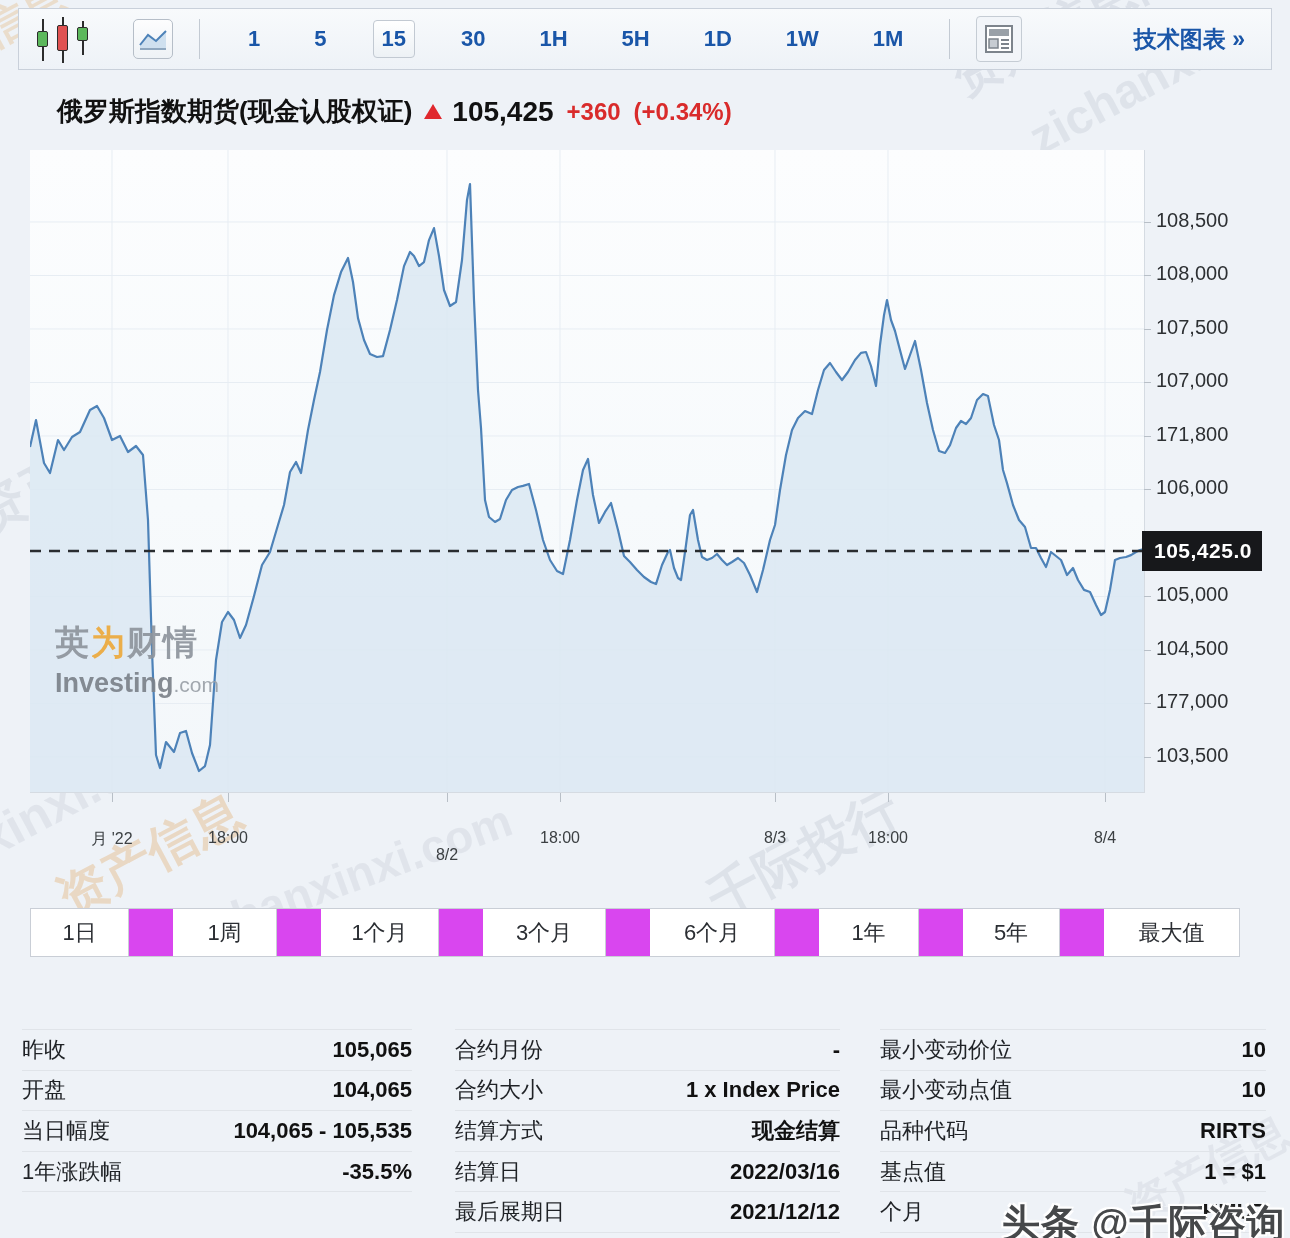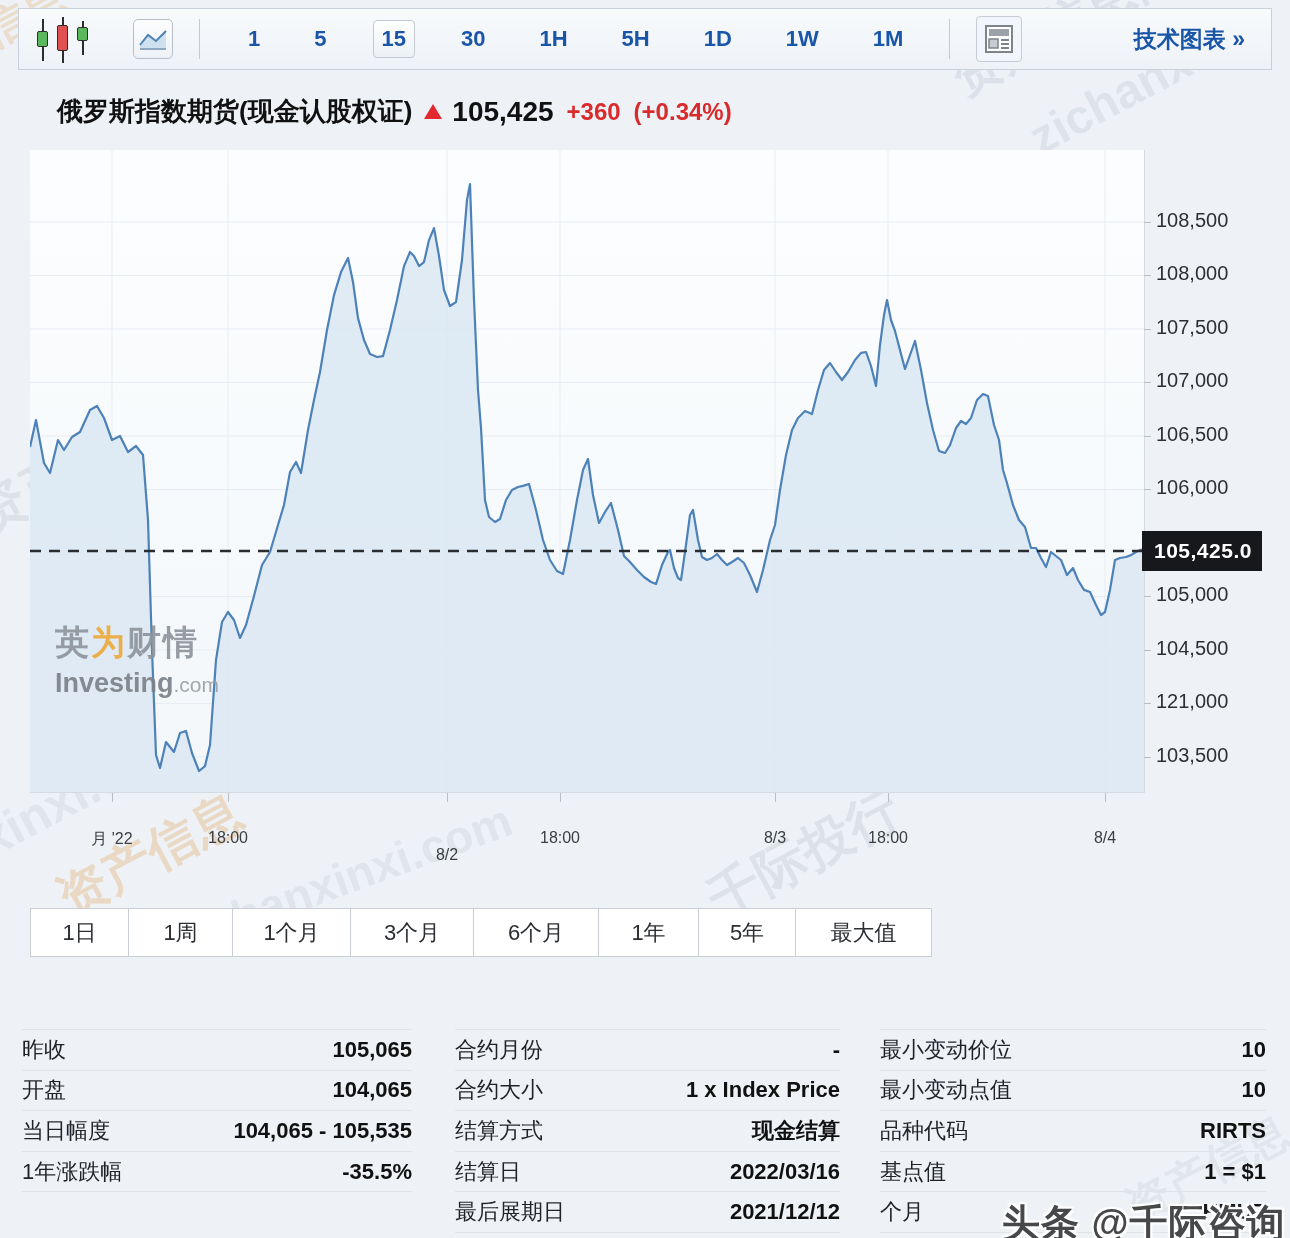--- a/index.html
+++ b/index.html
@@ -50,21 +50,21 @@
 
   
   .ivlogo { position:absolute; left:55px; top:620px; z-index:4; opacity:0.92; }
   .iv-cn { font-size:34px; font-weight:bold; color:#8e959d; letter-spacing:2px; }
   .iv-cn .accent { color:#eda93c; }
   .iv-en { font-size:27px; font-weight:bold; color:#7c828a; margin-top:2px; }
   .iv-en .suffix { font-size:21px; font-weight:normal; color:#9aa1a8; }
 
   
   .ranges { position:absolute; left:30px; top:908px; height:49px; display:flex; z-index:5;
-    border:1px solid #c9ced6; background:#d946ef; }
+    border:1px solid #c9ced6; background:#d946ef;gap:44px; }
   .range { border-right:1px solid #c9ced6; display:flex; align-items:center; justify-content:center;
     font-size:22px; color:#2b2e33; cursor:pointer; background:#fff; }
   .range:last-child { border-right:none; }
 
   
   .qcol { position:absolute; top:1029px; z-index:5; border-top:1px solid #e0e4e9; }
   .qrow { height:40.6px; display:flex; align-items:center; justify-content:space-between;
     border-bottom:1px solid #e0e4e9; }
   .qlabel { font-size:22px; color:#1f2226; }
   .qvalue { font-size:22px; font-weight:bold; color:#111; text-align:right; }
@@ -157,29 +157,29 @@
   <div class="axis-right"></div>
   <div id="y-axis">
       <div class="ylab" style="top: 208.982px;">108,500</div>
       <div class="ytick" style="top: 221.982px;"></div>
       <div class="ylab" style="top: 262.481px;">108,000</div>
       <div class="ytick" style="top: 275.481px;"></div>
       <div class="ylab" style="top: 315.98px;">107,500</div>
       <div class="ytick" style="top: 328.98px;"></div>
       <div class="ylab" style="top: 369.479px;">107,000</div>
       <div class="ytick" style="top: 382.479px;"></div>
-      <div class="ylab" style="top: 422.978px;">106,500</div>
+      <div class="ylab" style="top: 422.978px;">171,800</div>
       <div class="ytick" style="top: 435.978px;"></div>
       <div class="ylab" style="top: 476.476px;">106,000</div>
       <div class="ytick" style="top: 489.476px;"></div>
       <div class="ylab" style="top: 583.474px;">105,000</div>
       <div class="ytick" style="top: 596.474px;"></div>
       <div class="ylab" style="top: 636.973px;">104,500</div>
       <div class="ytick" style="top: 649.973px;"></div>
-      <div class="ylab" style="top: 690.472px;">121,000</div>
+      <div class="ylab" style="top: 690.472px;">177,000</div>
       <div class="ytick" style="top: 703.472px;"></div>
       <div class="ylab" style="top: 743.97px;">103,500</div>
       <div class="ytick" style="top: 756.97px;"></div>
     </div>
   <div id="x-axis">
       <div class="xlab" style="left: 112px;">月 '22</div>
       <div class="xtick" style="left: 112px;"></div>
       <div class="xlab" style="left: 228px;">18:00</div>
       <div class="xtick" style="left: 228px;"></div>
       <div class="xlab" style="left: 447px; margin-top: 17px;">8/2</div>

